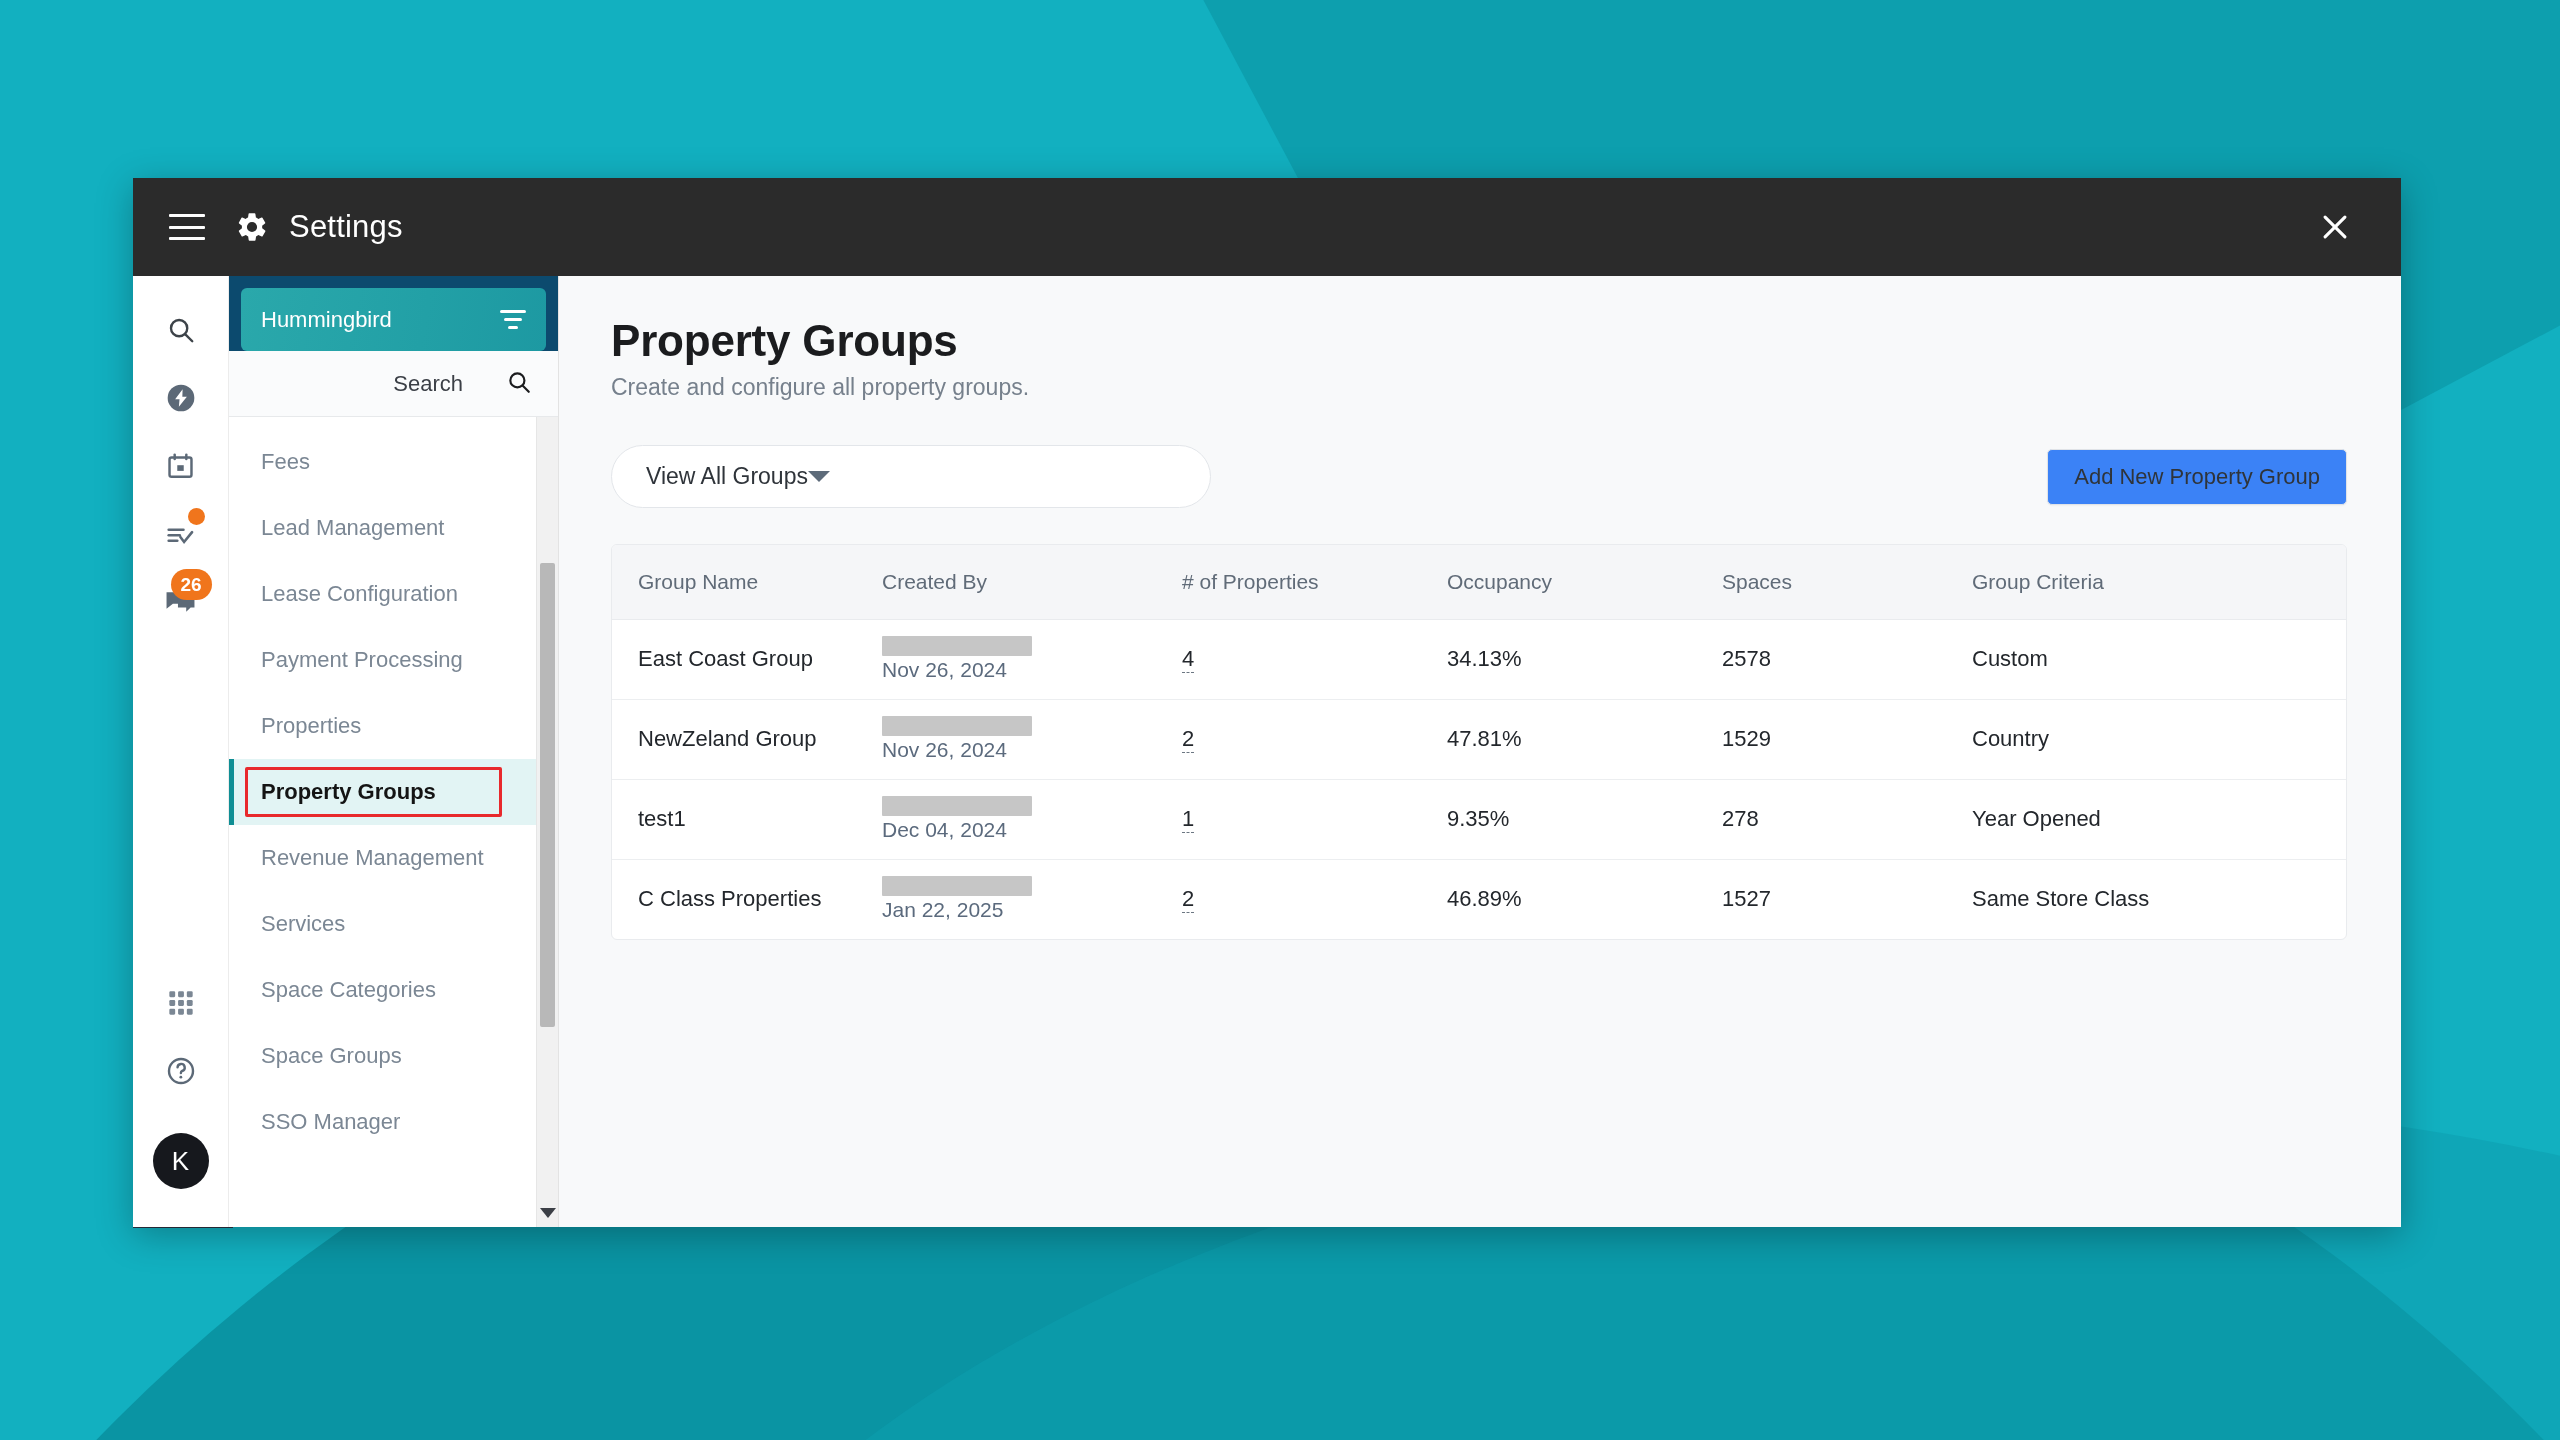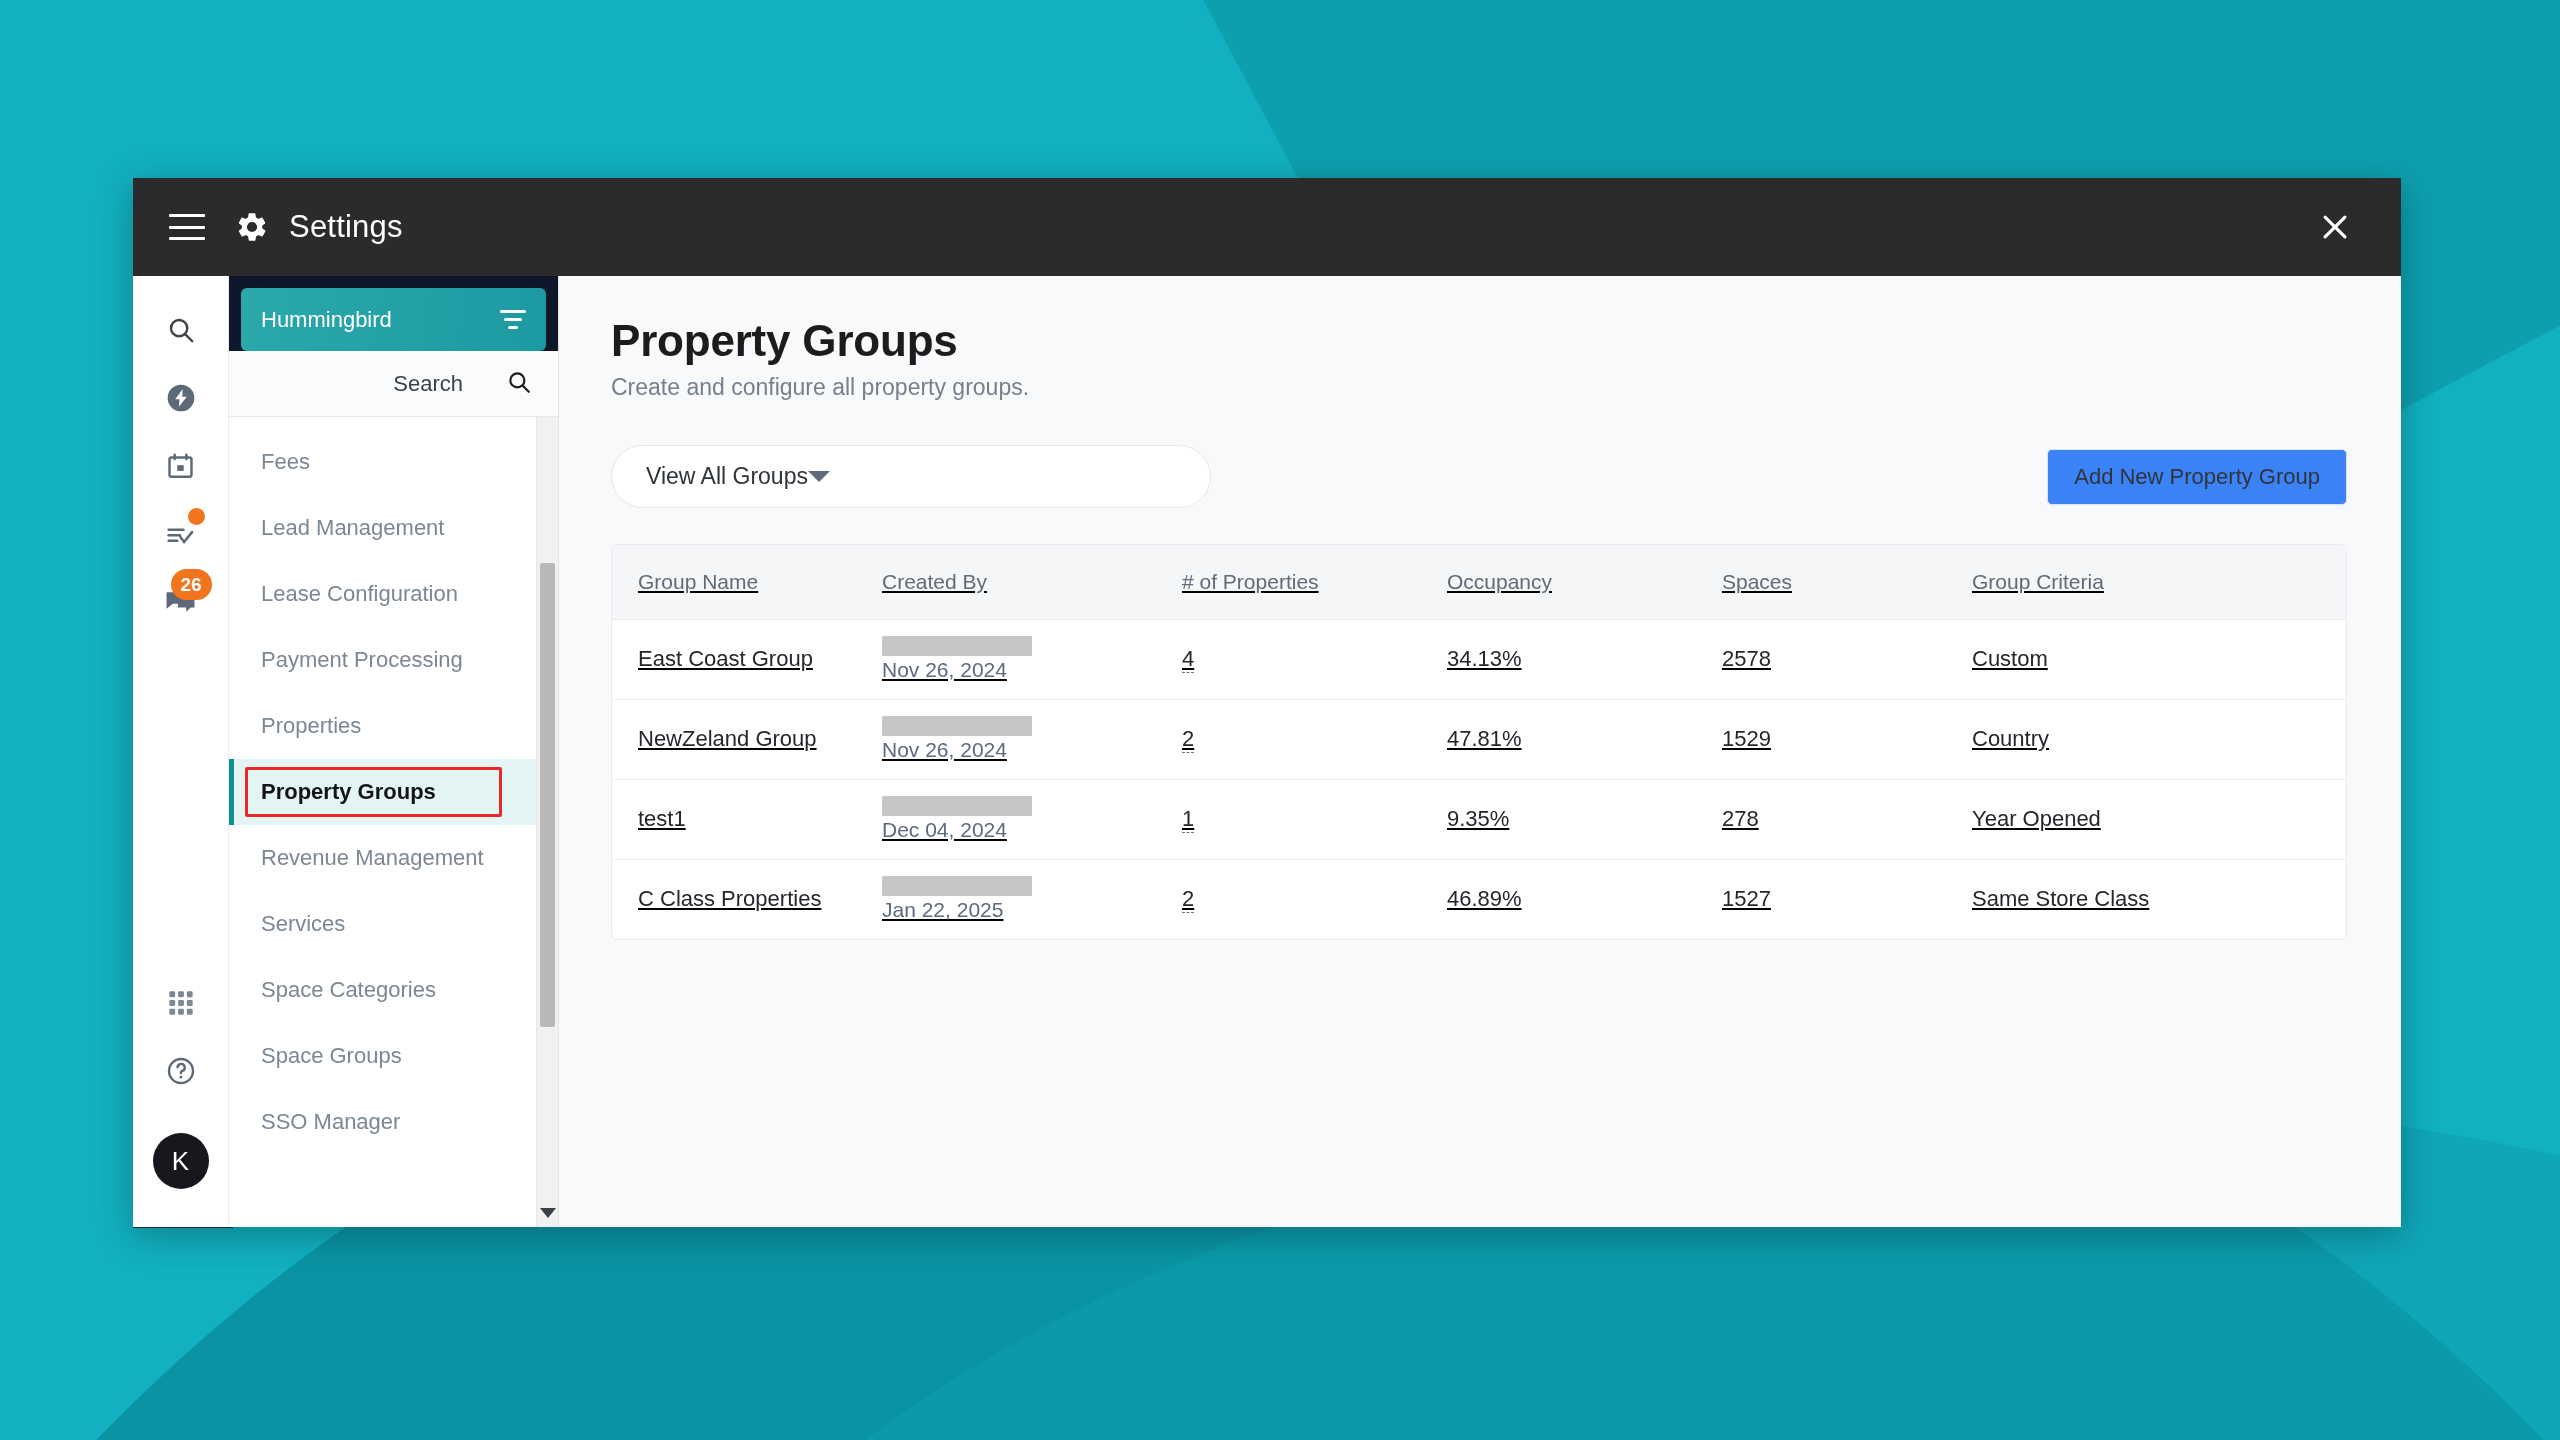--- a/index.html
+++ b/index.html
@@ -124,21 +124,21 @@
   }
 
   
   .settings-nav {
     width: 330px;
     background: #fff;
     border-right: 1px solid #e3e3e3;
     display: flex; flex-direction: column;
     position: relative;
   }
-  .nav-head { padding: 12px 12px 0 12px; background:#0f172a; }
+  .nav-head { padding: 12px 12px 0 12px; background:#0c4a6e; }
   .tenant-pill {
     height: 63px; border-radius: 6px;
     background: linear-gradient(100deg, #2aa8ab 0%, #22a0a6 60%, #1d99a2 100%);
     display: flex; align-items: center; justify-content: space-between;
     padding: 0 20px 0 20px;
     color: #fff; font-size: 22px; cursor: pointer;
   }
   .filter-icon { display:flex; flex-direction:column; align-items:center; gap:5px; }
   .filter-icon i { display:block; background:#fff; height:3px; border-radius:2px; }
   .filter-icon i:nth-child(1){ width:26px; }
@@ -237,21 +237,21 @@
   }
 
   
   .table-card {
     margin-top: 36px;
     background: #fff;
     border: 1px solid #e9ebee;
     border-radius: 6px;
     overflow: hidden;
   }
-  table { width: 100%; border-collapse: collapse; table-layout: fixed; text-decoration: underline; }
+  table { width: 100%; border-collapse: collapse; table-layout: fixed; }
   thead th {
     background: #f5f6f8;
     text-align: left; font-size: 21px; font-weight: 400; color: #606b78;
     padding: 22px 0 22px 0; height: 74px;
     border-bottom: 1px solid #e9ebee;
   }
   th.c-name  { width: 270px; padding-left: 26px; }
   th.c-by    { width: 300px; }
   th.c-props { width: 265px; }
   th.c-occ   { width: 275px; }

